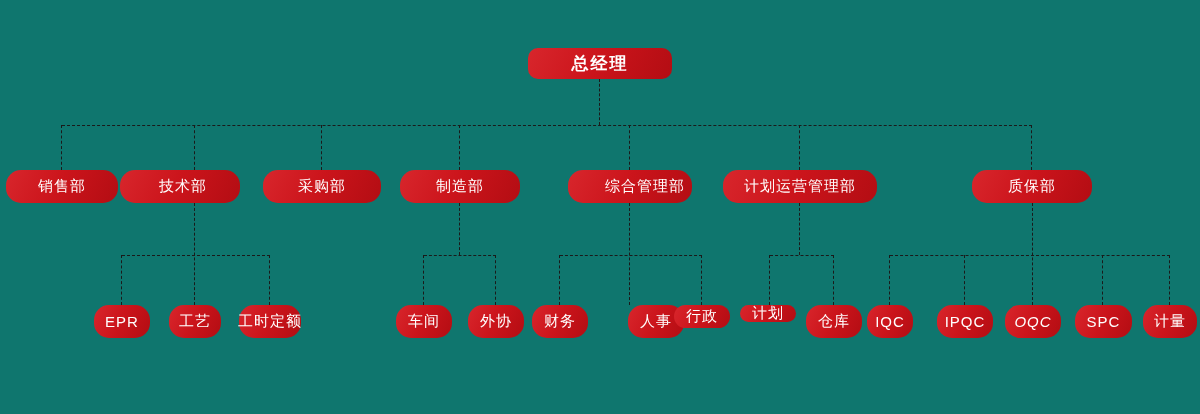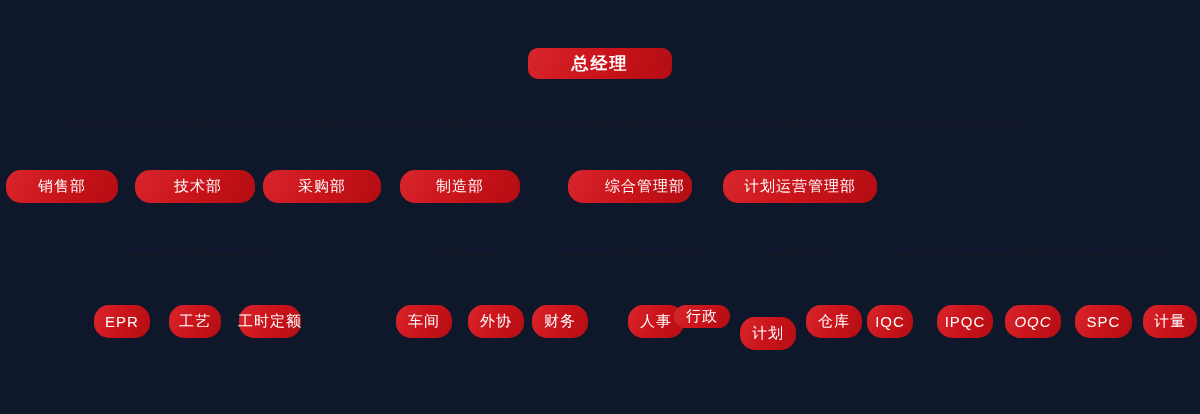--- a/index.html
+++ b/index.html
@@ -1,20 +1,20 @@
 <!DOCTYPE html>
 <html><head>
 <meta charset="utf-8">
 <style>
   html, body { margin: 0; padding: 0; background: #ffffff; }
   .canvas {
     position: relative;
     width: 1200px;
     height: 414px;
-    background: #0f172a;
+    background: #0f766e;
     overflow: hidden;
     font-family: "Liberation Sans", "DejaVu Sans", sans-serif;
   }
   .node {
     position: absolute;
     display: flex;
     align-items: center;
     justify-content: center;
     color: #ffffff;
     background: linear-gradient(115deg, #d8262c 0%, #cb141b 48%, #b30d13 100%);
@@ -79,38 +79,39 @@
   <div class="vline" style="left:1032px; top:203px; height:102px;"></div>
   <div class="hline" style="left:890px; top:255px; width:280px;"></div>
   <div class="vline" style="left:889px; top:255px; height:50px;"></div>
   <div class="vline" style="left:964px; top:255px; height:50px;"></div>
   <div class="vline" style="left:1102px; top:255px; height:50px;"></div>
   <div class="vline" style="left:1169px; top:255px; height:50px;"></div>
 
   <div class="node root" style="left:528px; top:48px; width:144px; height:31px;">总经理</div>
 
   <div class="node lv2" style="left:6px; top:170px; width:112px; height:33px;">销售部</div>
-  <div class="node lv2" style="left:135px; top:170px; width:120px; height:33px;padding-left:6px;">技术部</div>
+  <div class="node lv2" style="left:120px; top:170px; width:120px; height:33px;padding-left:6px;">技术部</div>
   <div class="node lv2" style="left:263px; top:170px; width:118px; height:33px;">采购部</div>
   <div class="node lv2" style="left:400px; top:170px; width:120px; height:33px;">制造部</div>
   <div class="node lv2" style="left:568px; top:170px; width:124px; height:33px;padding-left:30px;">综合管理部</div>
   <div class="node lv2" style="left:723px; top:170px; width:154px; height:33px;">计划运营管理部</div>
+  <div class="node lv2" style="left:972px; top:170px; width:120px; height:33px;">质保部</div>
 
   <div class="node lv3" style="left:94px; top:305px; width:56px; height:33px;">EPR</div>
   <div class="node lv3" style="left:169px; top:305px; width:52px; height:33px;font-family:Liberation Serif, serif;">工艺</div>
   <div class="node lv3" style="left:239px; top:305px; width:62px; height:33px;">工时定额</div>
 
   <div class="node lv3" style="left:396px; top:305px; width:56px; height:33px;">车间</div>
   <div class="node lv3" style="left:468px; top:305px; width:56px; height:33px;">外协</div>
 
   <div class="node lv3" style="left:532px; top:305px; width:56px; height:33px;">财务</div>
   <div class="node lv3" style="left:628px; top:305px; width:56px; height:33px;">人事</div>
   <div class="node lv3" style="left:674px; top:305px; width:56px; height:23px;">行政</div>
 
-  <div class="node lv3" style="left:740px; top:305px; width:56px; height:33px;margin-top:12px;">计划</div>
+  <div class="node lv3" style="left:740px; top:305px; width:56px; height:17px;">计划</div>
   <div class="node lv3" style="left:806px; top:305px; width:56px; height:33px;">仓库</div>
 
   <div class="node lv3" style="left:867px; top:305px; width:46px; height:33px;">IQC</div>
   <div class="node lv3" style="left:937px; top:305px; width:56px; height:33px;">IPQC</div>
   <div class="node lv3" style="left:1005px; top:305px; width:56px; height:33px;font-style:italic;">OQC</div>
   <div class="node lv3" style="left:1075px; top:305px; width:57px; height:33px;">SPC</div>
   <div class="node lv3" style="left:1143px; top:305px; width:54px; height:33px;">计量</div>
 
 </div>
 

